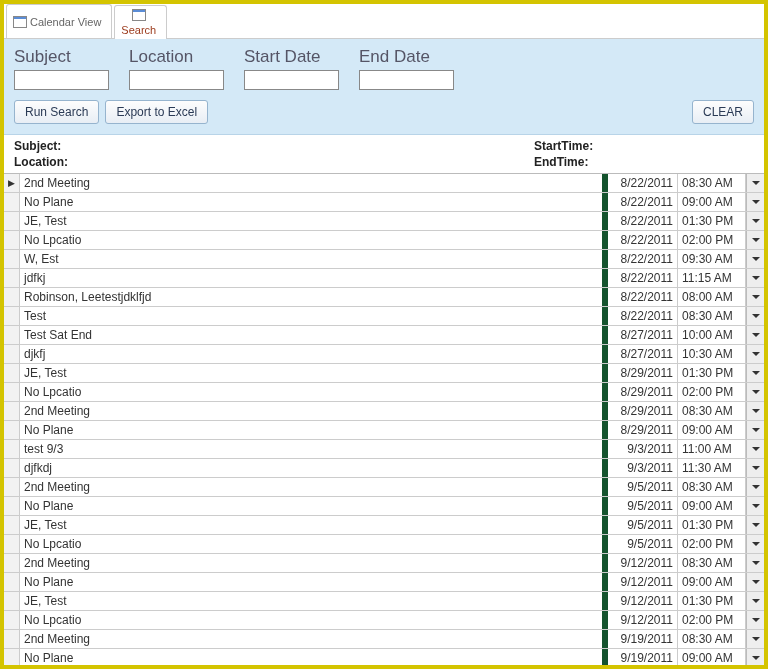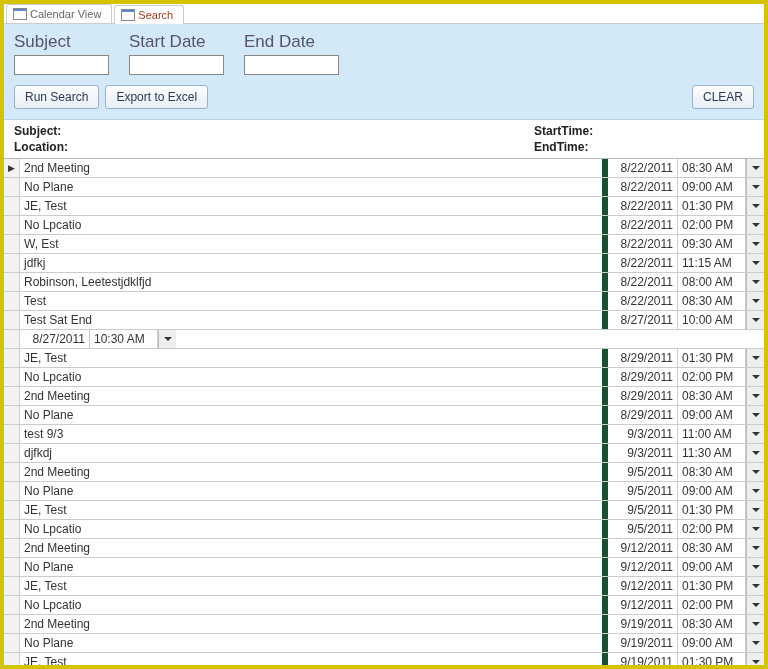--- a/index.html
+++ b/index.html
@@ -26,21 +26,21 @@
   padding: 3px 10px 3px 6px;
   border: 1px solid #ccc;
   border-bottom: none;
   border-radius: 3px 3px 0 0;
   background: #fff;
   margin-right: 2px;
   color: #666;
   cursor: pointer;
   font-size: 11px;
 }
-.tab.active { color: #9b3a1c; background: #fff; position: relative; top: 1px; }
+.tab.active { color: #9b3a1c; background: #fff; position: relative; top: 1px; flex-direction: column; }
 .tab-icon {
   width: 14px; height: 12px;
   display: inline-block;
   background:
     linear-gradient(#fff,#fff) 0 2px/14px 10px no-repeat,
     linear-gradient(#5b8dd6,#5b8dd6) 0 0/14px 3px no-repeat;
   border: 1px solid #888;
 }
 .search-panel {
   background: #d4e9f7;
@@ -145,20 +145,24 @@
   </div>
 </div>
 
 <div class="search-panel">
   <div class="fields">
     <div class="field">
       <label>Subject</label>
       <input type="text" value="" style="">
     </div>
     <div class="field">
+      <label>Location</label>
+      <input type="text" value="" style="">
+    </div>
+    <div class="field">
       <label>Start Date</label>
       <input type="text" value="" style="">
     </div>
     <div class="field">
       <label>End Date</label>
       <input type="text" value="" style="">
     </div>
   </div>
   <div class="buttons">
     <button class="btn">Run Search</button>
@@ -255,20 +259,21 @@
       <div class="sel"></div>
       <div class="c-subject">Test Sat End</div>
       <div class="c-date">8/27/2011</div>
       <div class="c-time">10:00 AM</div>
       <div class="c-dd">
         <div class="dd-arrow"></div>
       </div>
     </div>
     <div class="row">
       <div class="sel"></div>
+      <div class="c-subject">djkfj</div>
       <div class="c-date">8/27/2011</div>
       <div class="c-time">10:30 AM</div>
       <div class="c-dd">
         <div class="dd-arrow"></div>
       </div>
     </div>
     <div class="row">
       <div class="sel"></div>
       <div class="c-subject">JE, Test</div>
       <div class="c-date">8/29/2011</div>

